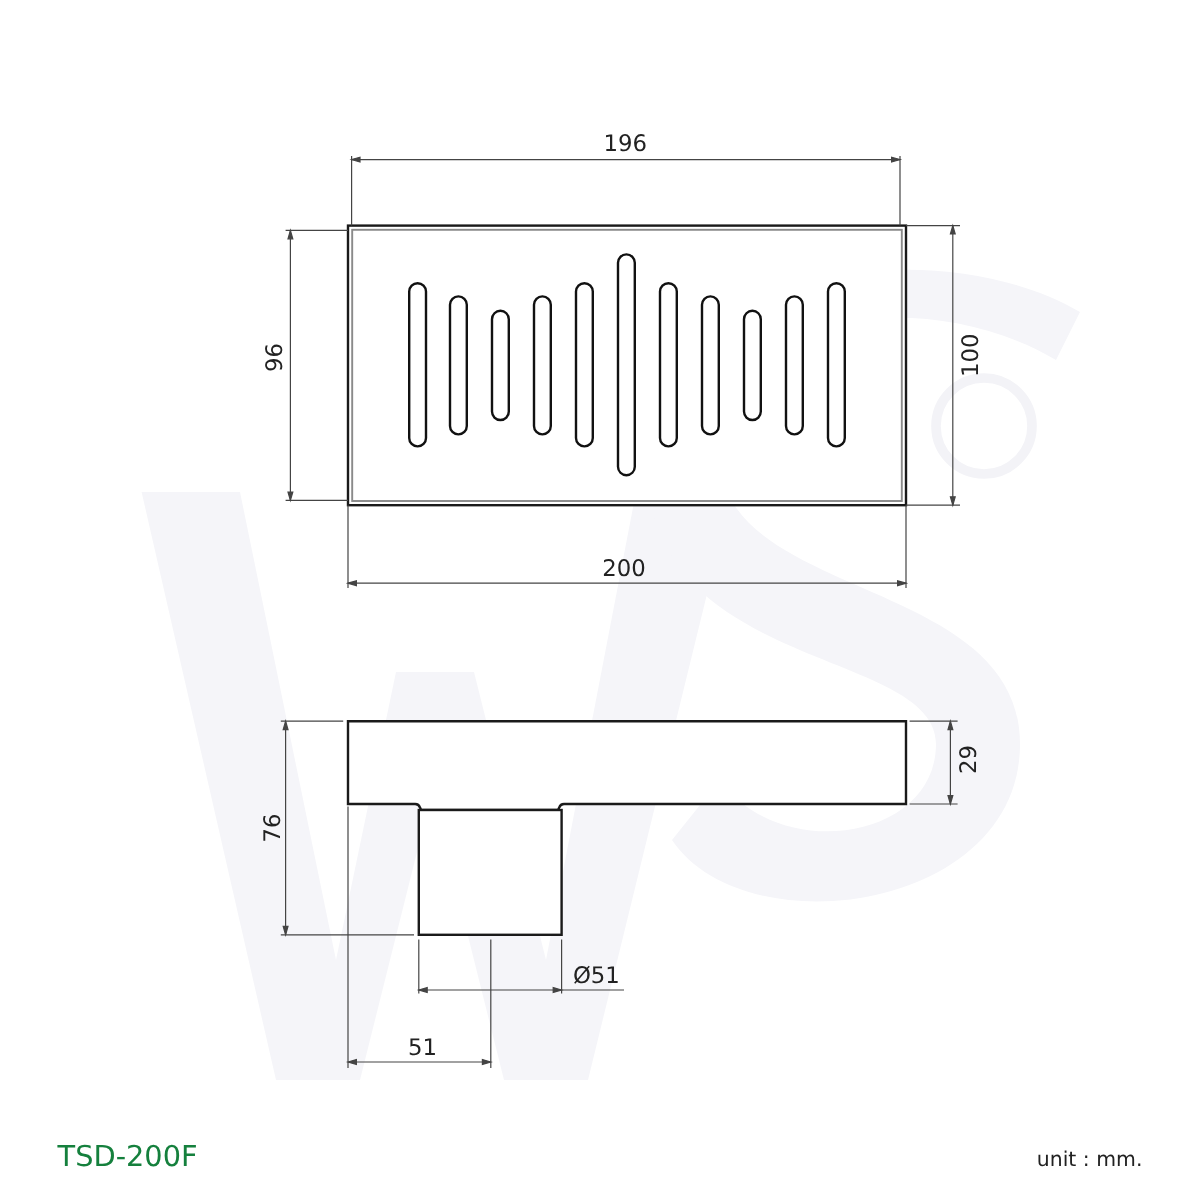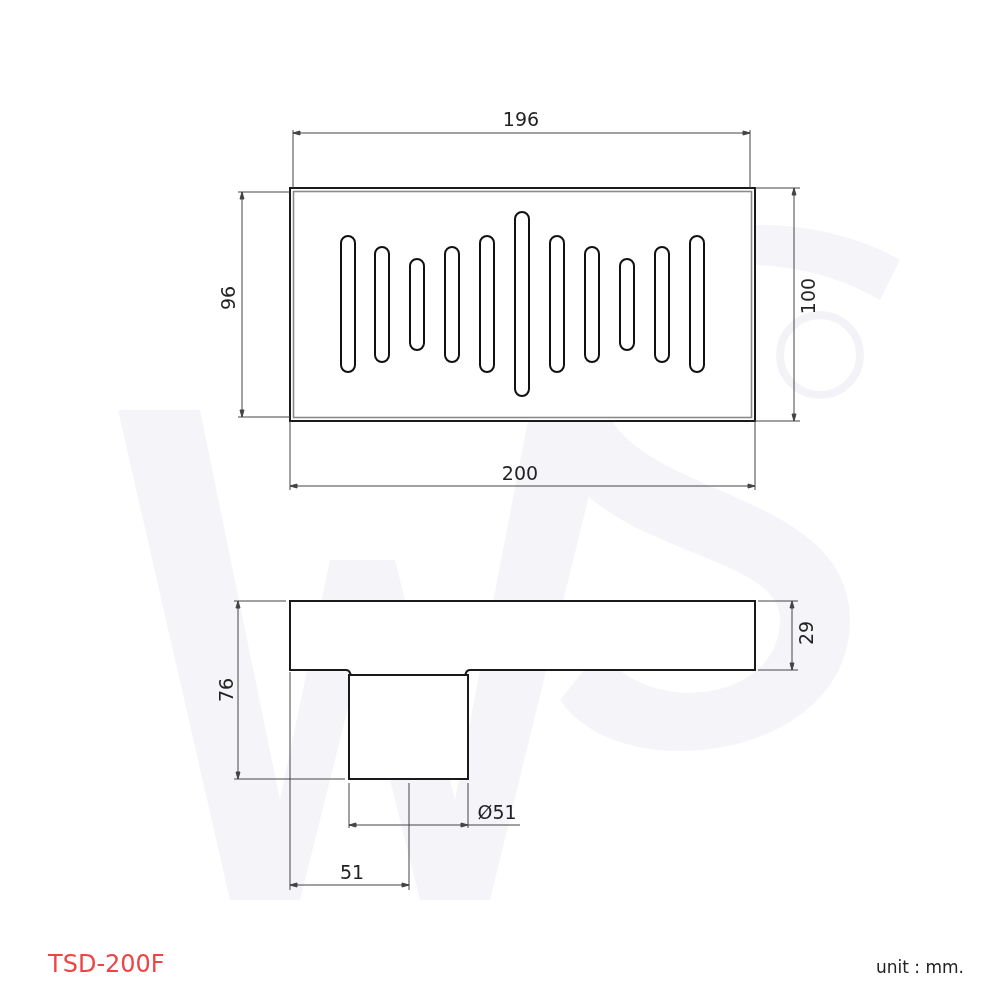--- a/index.html
+++ b/index.html
@@ -1,20 +1,20 @@
 <!DOCTYPE html>
 <html><head>
   <meta charset="utf-8">
   <style>
     html, body { margin: 0; padding: 0; background: #ffffff; }
     body { width: 1000px; height: 1000px; position: relative; overflow: hidden; font-family: "DejaVu Sans", sans-serif; }
     svg { position: absolute; left: 0; top: 0; }
     .dim-text { font-family: "DejaVu Sans", sans-serif; font-size: 19px; fill: #222; }
-    .model { position: absolute; left: 48px; top: 950px; font-family: "DejaVu Sans", sans-serif; font-size: 24px; color: #ef4444; }
-    .unit { position: absolute; left: 864px; top: 957px; font-family: "DejaVu Sans", sans-serif; font-size: 17px; color: #222; margin-left: 12px; }
+    .model { position: absolute; left: 48px; top: 950px; font-family: "DejaVu Sans", sans-serif; font-size: 24px; color: #15803d; }
+    .unit { position: absolute; left: 864px; top: 957px; font-family: "DejaVu Sans", sans-serif; font-size: 17px; color: #222; }
   </style>
 </head>
 <body>
 
 <svg width="1000" height="1000" viewBox="0 0 1000 1000">
 
   <g fill="#f5f5f9" stroke="none">
     <path d="M118 410 L200 410 L280 800 L330 560 L395 560 L455 800 L530 410 L610 410 L490 900 L420 900 L360 660 L300 900 L230 900 Z"></path>
     <path d="M880 300 C 780 240, 600 250, 600 380 C 600 500, 850 480, 850 620 C 850 760, 620 790, 560 700 L 600 650 C 650 720, 780 700, 780 620 C 780 540, 540 560, 540 390 C 540 220, 780 190, 900 260 Z"></path>
     <circle cx="820" cy="355" r="40" fill="none" stroke="#f3f3f7" stroke-width="8"></circle>

